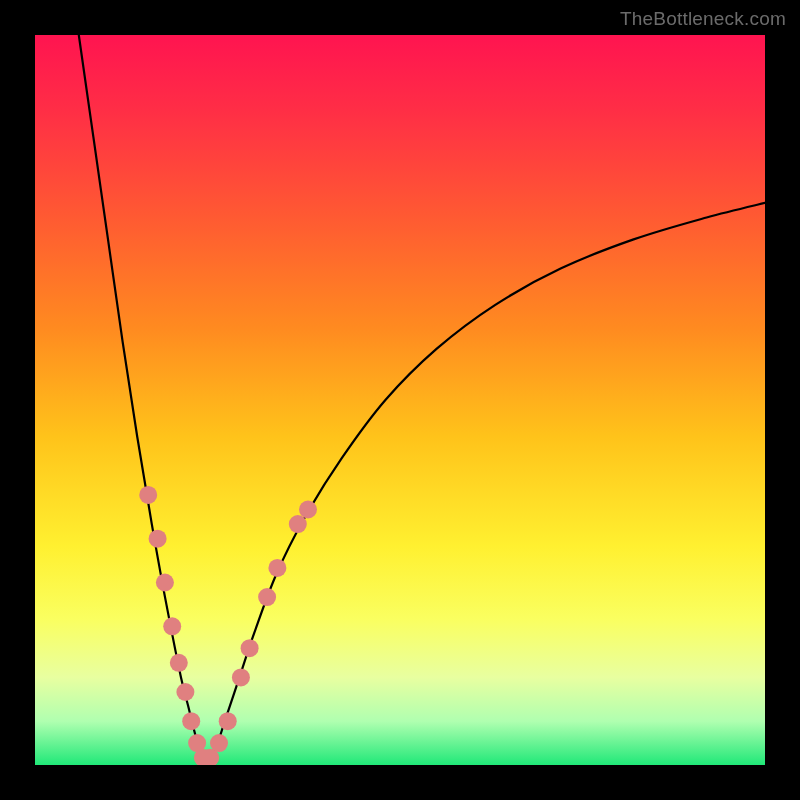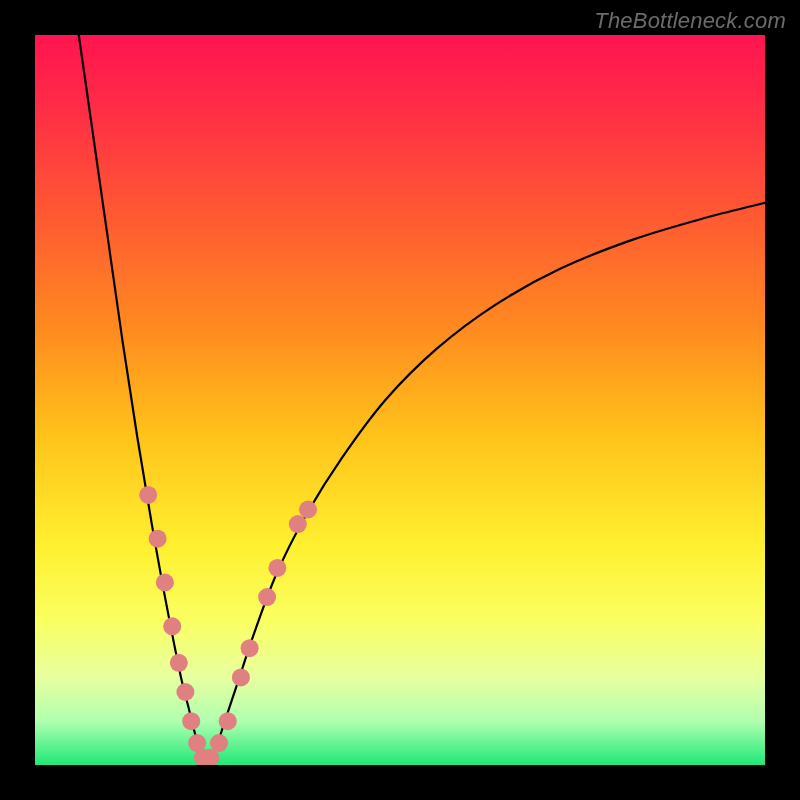--- a/index.html
+++ b/index.html
@@ -38,24 +38,23 @@
     top: 0;
     left: 0;
     width: 100%;
     height: 100%;
   }
   .watermark {
     position: absolute;
     top: 8px;
     right: 14px;
     color: #6b6b6b;
-    font-size: 22px;
+    font-size: 19px;
     font-weight: 500;
     letter-spacing: 0.2px;
-    font-style: italic;
   }
 </style>
 </head>
 <body>
 
 <div class="frame">
   <div class="watermark">TheBottleneck.com</div>
 
   <div class="plot-area">
     <svg class="gradient-bg" viewBox="0 0 730 730" preserveAspectRatio="none">

